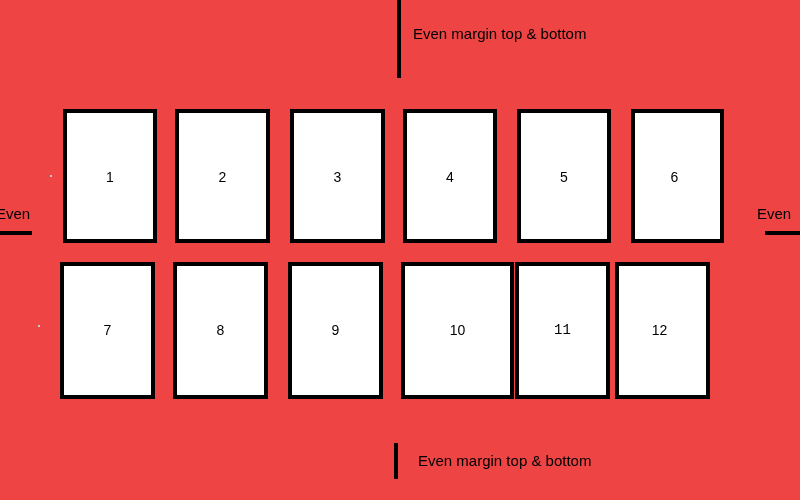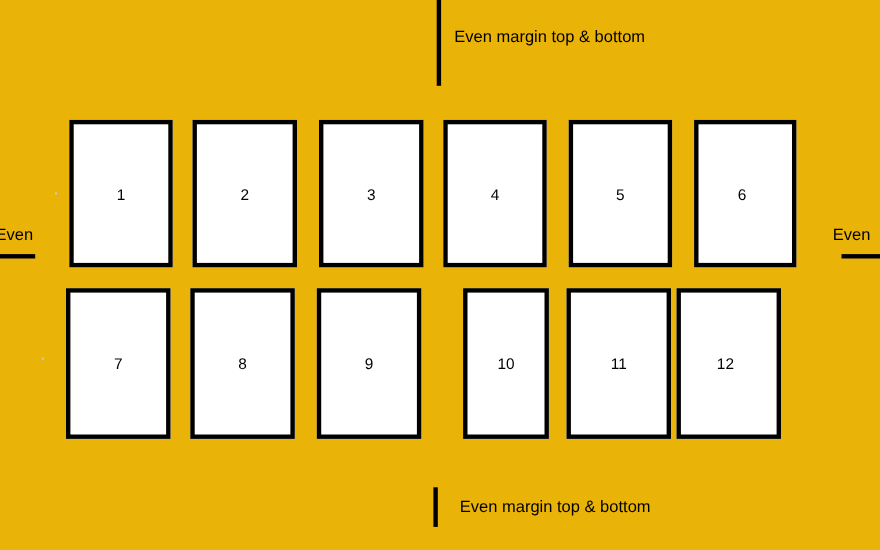--- a/index.html
+++ b/index.html
@@ -10,21 +10,21 @@
     width: 800px;
     height: 500px;
     background: #ffffff;
     font-family: "Liberation Sans", sans-serif;
     overflow: hidden;
   }
   #canvas {
     position: relative;
     width: 800px;
     height: 500px;
-    background: #eab308;
+    background: #ef4444;
   }
 
   
   .marker {
     position: absolute;
     background: #000000;
   }
   .marker-top {
     left: 397px;
     top: 0px;
@@ -102,22 +102,22 @@
   .c1 { left: 63px;  width: 94px; }
   .c2 { left: 175px; width: 95px; }
   .c3 { left: 290px; width: 95px; }
   .c4 { left: 403px; width: 94px; }
   .c5 { left: 517px; width: 94px; }
   .c6 { left: 631px; width: 93px; }
 
   .r2.c1 { left: 60px;  width: 95px; }
   .r2.c2 { left: 173px; width: 95px; }
   .r2.c3 { left: 288px; width: 95px; }
-  .r2.c4 { left: 421px; width: 78px; }
-  .r2.c5 { left: 515px; width: 95px; }
+  .r2.c4 { left: 401px; width: 113px; }
+  .r2.c5 { left: 515px; width: 95px; font-family: Liberation Mono, monospace; }
   .r2.c6 { left: 615px; width: 95px; }
 
   
   .n1 .box-num  { transform: translateX(0px); }
   .n6 .box-num  { transform: translateX(-3px); }
   .n12 .box-num { transform: translateX(-3px); }
 
   
   .dot {
     position: absolute;

